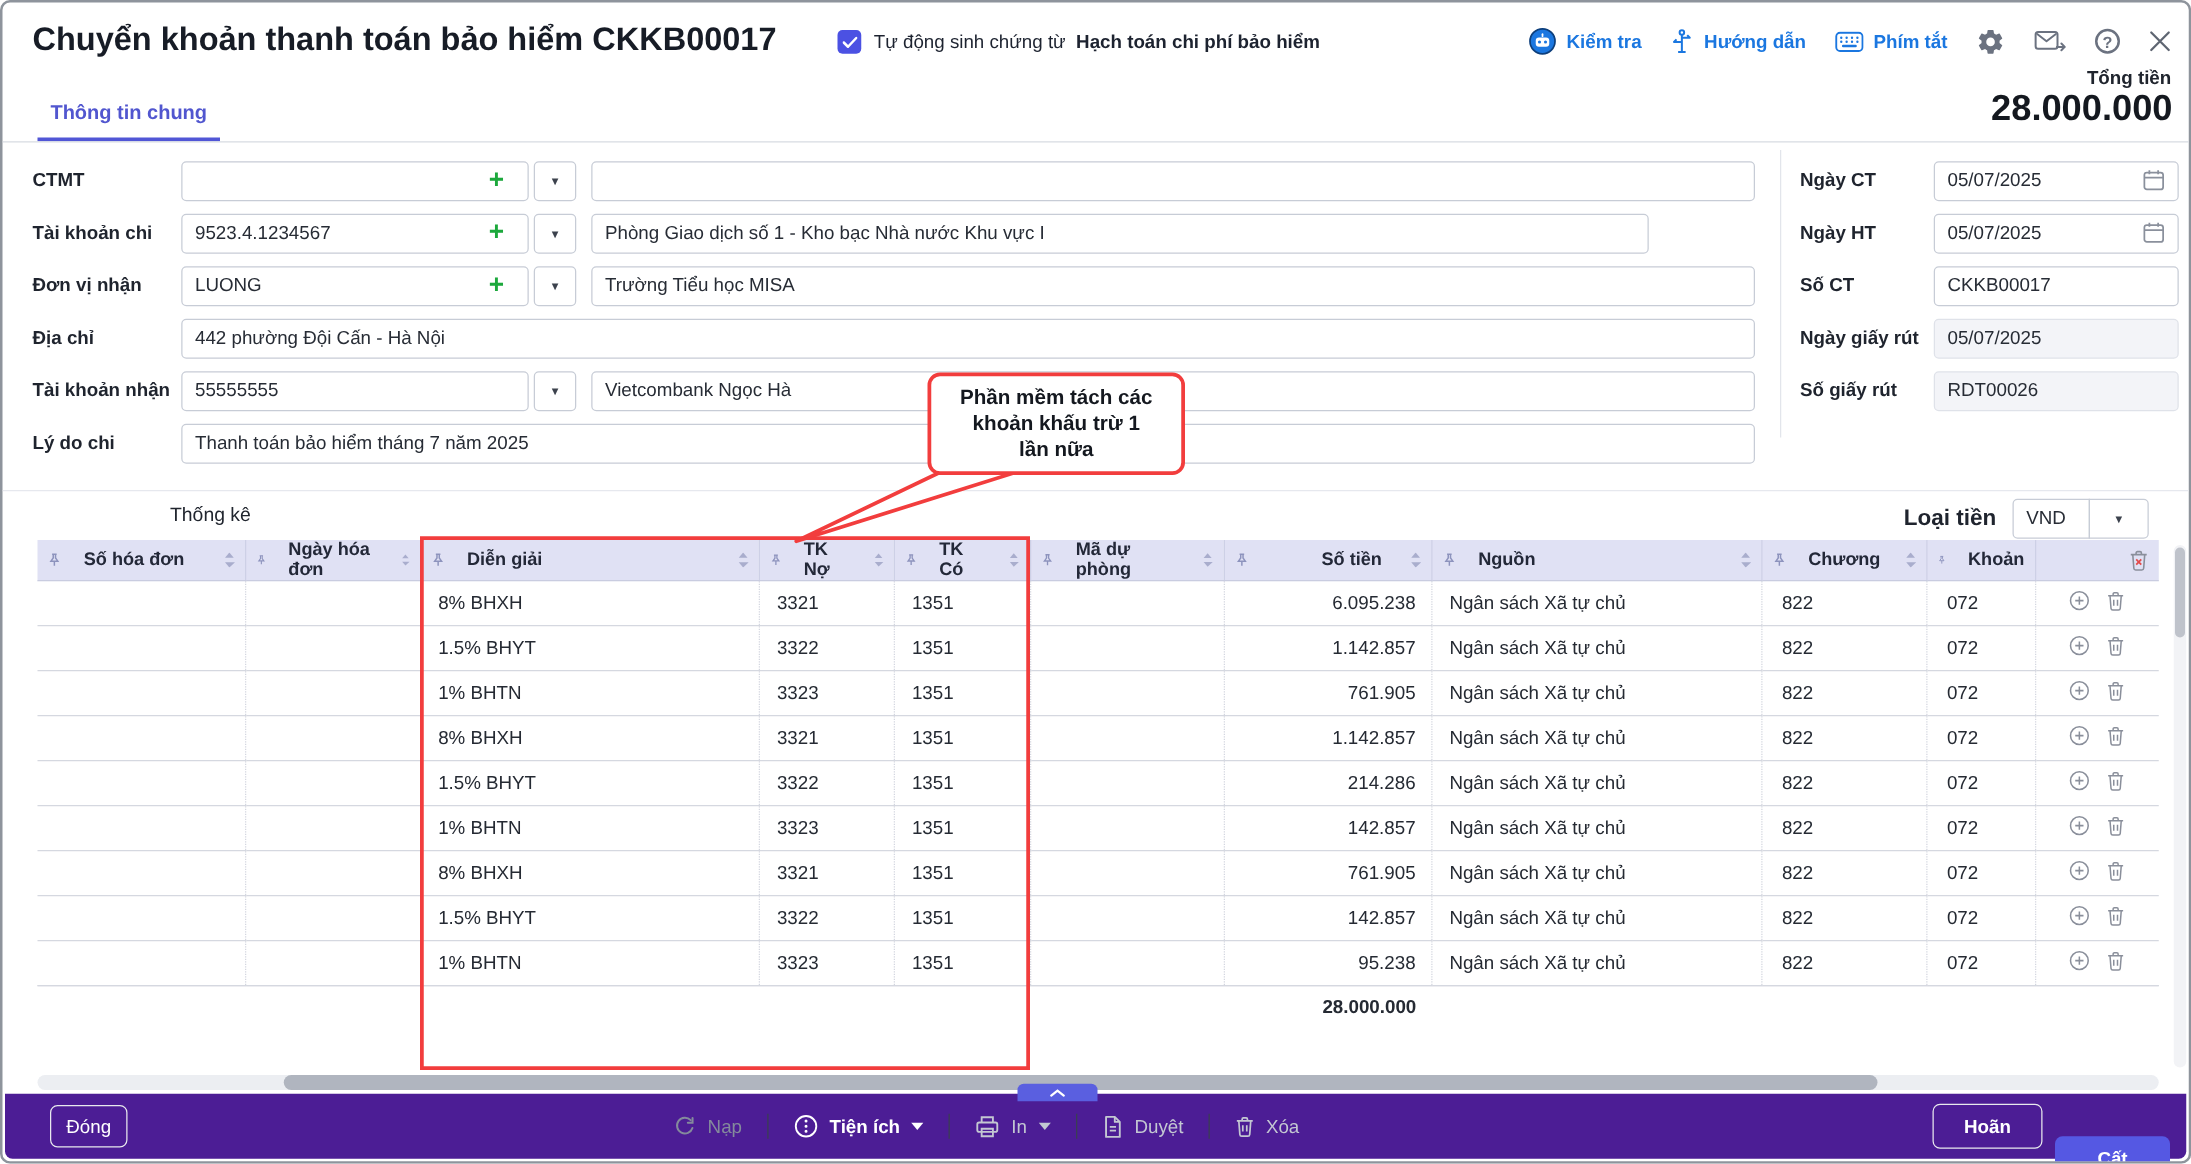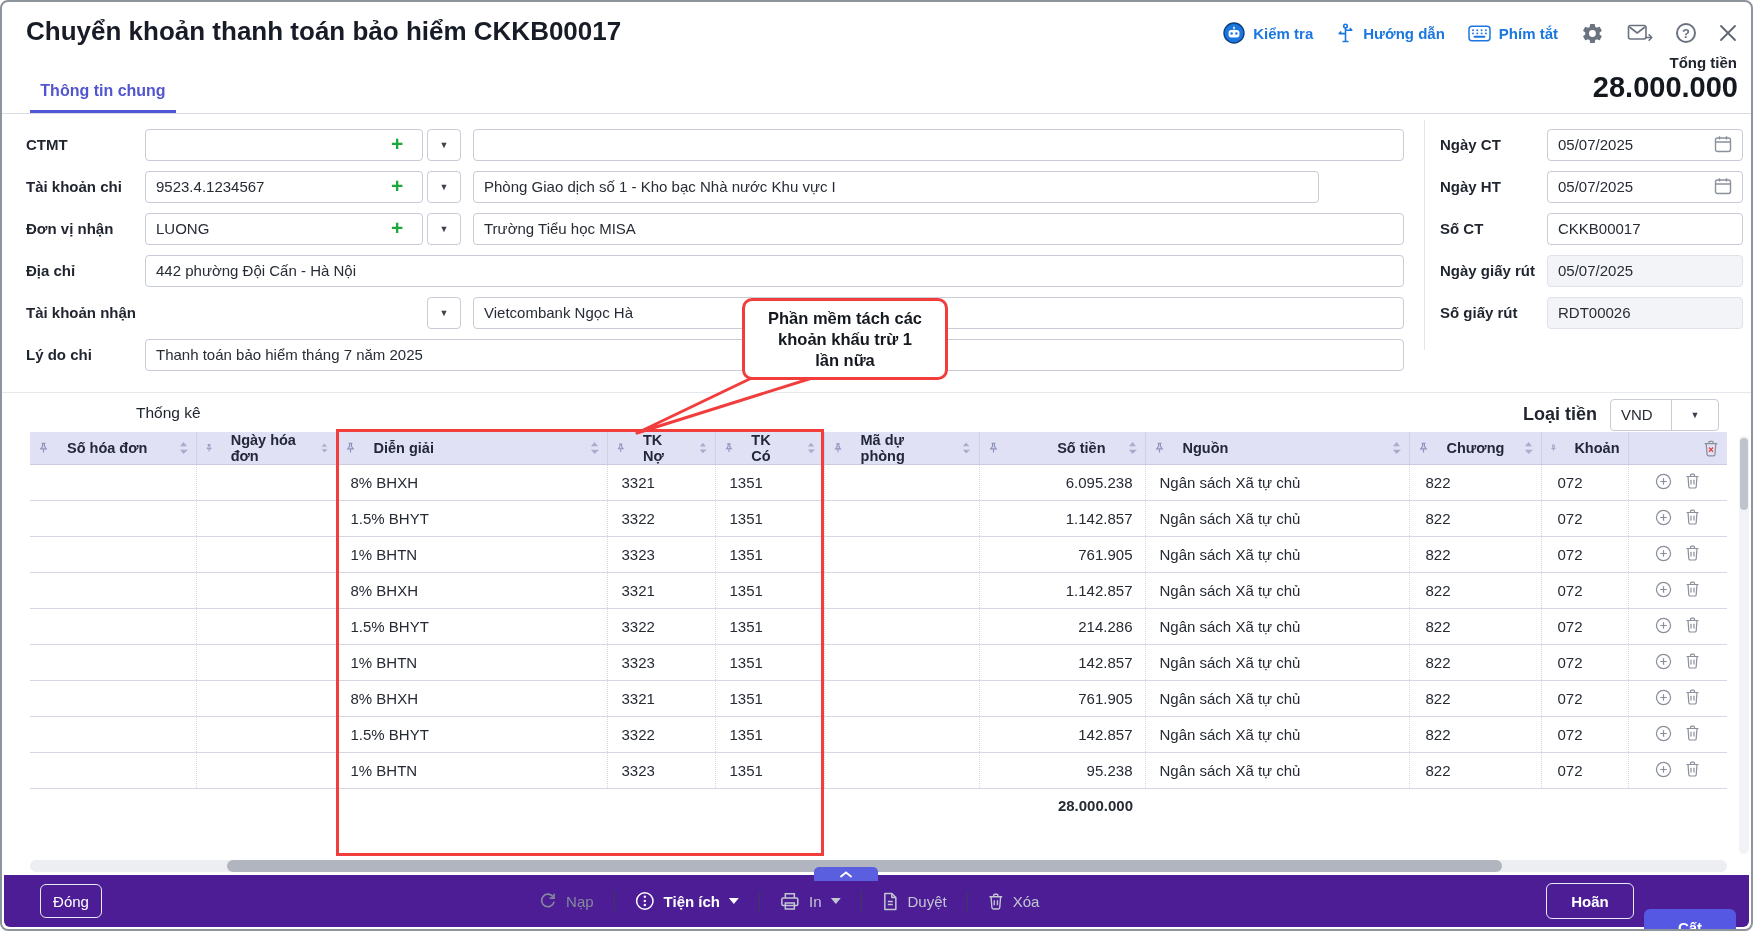--- a/index.html
+++ b/index.html
@@ -103,20 +103,31 @@
   .btn-cat { width:92px; height:36px; border:none; border-radius:6px; background:#5558e3; color:#fff;
              font-size:15px; font-weight:bold; display:flex; align-items:center; justify-content:center; cursor:pointer;margin-top:26px; }
 </style>
 </head>
 <body>
 
 <div class="window">
 
   <div class="page-title">Chuyển khoản thanh toán bảo hiểm CKKB00017</div>
 
+  <div class="autogen">
+    <span class="checkbox">
+      <svg width="12" height="10" viewBox="0 0 12 10" fill="none">
+          <path d="M1 5l3.4 3.4L11 1.4" stroke="#fff" stroke-width="2" stroke-linecap="round" stroke-linejoin="round"></path>
+        </svg>
+    </span>
+    <span>
+      <span>Tự động sinh chứng từ</span>&nbsp;
+      <b>Hạch toán chi phí bảo hiểm</b>
+    </span>
+  </div>
 
   <div class="top-actions">
     <span class="tlink">
       <svg width="22" height="22" viewBox="0 0 22 22">
           <circle cx="11" cy="11" r="10" fill="#1b77e0" stroke="#0d3f7c" stroke-width="1.4"></circle>
           <rect x="5.6" y="8" width="10.8" height="7.4" rx="2.6" fill="#fff"></rect>
           <circle cx="8.6" cy="11.6" r="1.25" fill="#1b77e0"></circle>
           <circle cx="13.4" cy="11.6" r="1.25" fill="#1b77e0"></circle>
           <rect x="10.3" y="4.6" width="1.4" height="3" rx="0.7" fill="#fff"></rect>
         </svg>
@@ -181,20 +192,21 @@
   <div class="lbl" style="left:24px;top:211px">Đơn vị nhận</div>
   <div class="inp" style="left:143px;top:211px;width:278px;padding-right:44px">LUONG</div>
   <span class="plus" style="left:389px;top:211px">+</span>
   <div class="ddbtn" style="left:425px;top:211px">▼</div>
   <div class="inp" style="left:471px;top:211px;width:931px">Trường Tiểu học MISA</div>
 
   <div class="lbl" style="left:24px;top:253px">Địa chỉ</div>
   <div class="inp" style="left:143px;top:253px;width:1259px">442 phường Đội Cấn - Hà Nội</div>
 
   <div class="lbl" style="left:24px;top:295px">Tài khoản nhận</div>
+  <div class="inp" style="left:143px;top:295px;width:278px">55555555</div>
   <div class="ddbtn" style="left:425px;top:295px">▼</div>
   <div class="inp" style="left:471px;top:295px;width:931px">Vietcombank Ngọc Hà</div>
 
   <div class="lbl" style="left:24px;top:337px">Lý do chi</div>
   <div class="inp" style="left:143px;top:337px;width:1259px">Thanh toán bảo hiểm tháng 7 năm 2025</div>
 
   <div class="vdivider"></div>
 
   <div class="lbl" style="left:1438px;top:127px">Ngày CT</div>
   <div class="inp" style="left:1545px;top:127px;width:196px;padding-right:32px">05/07/2025</div>

